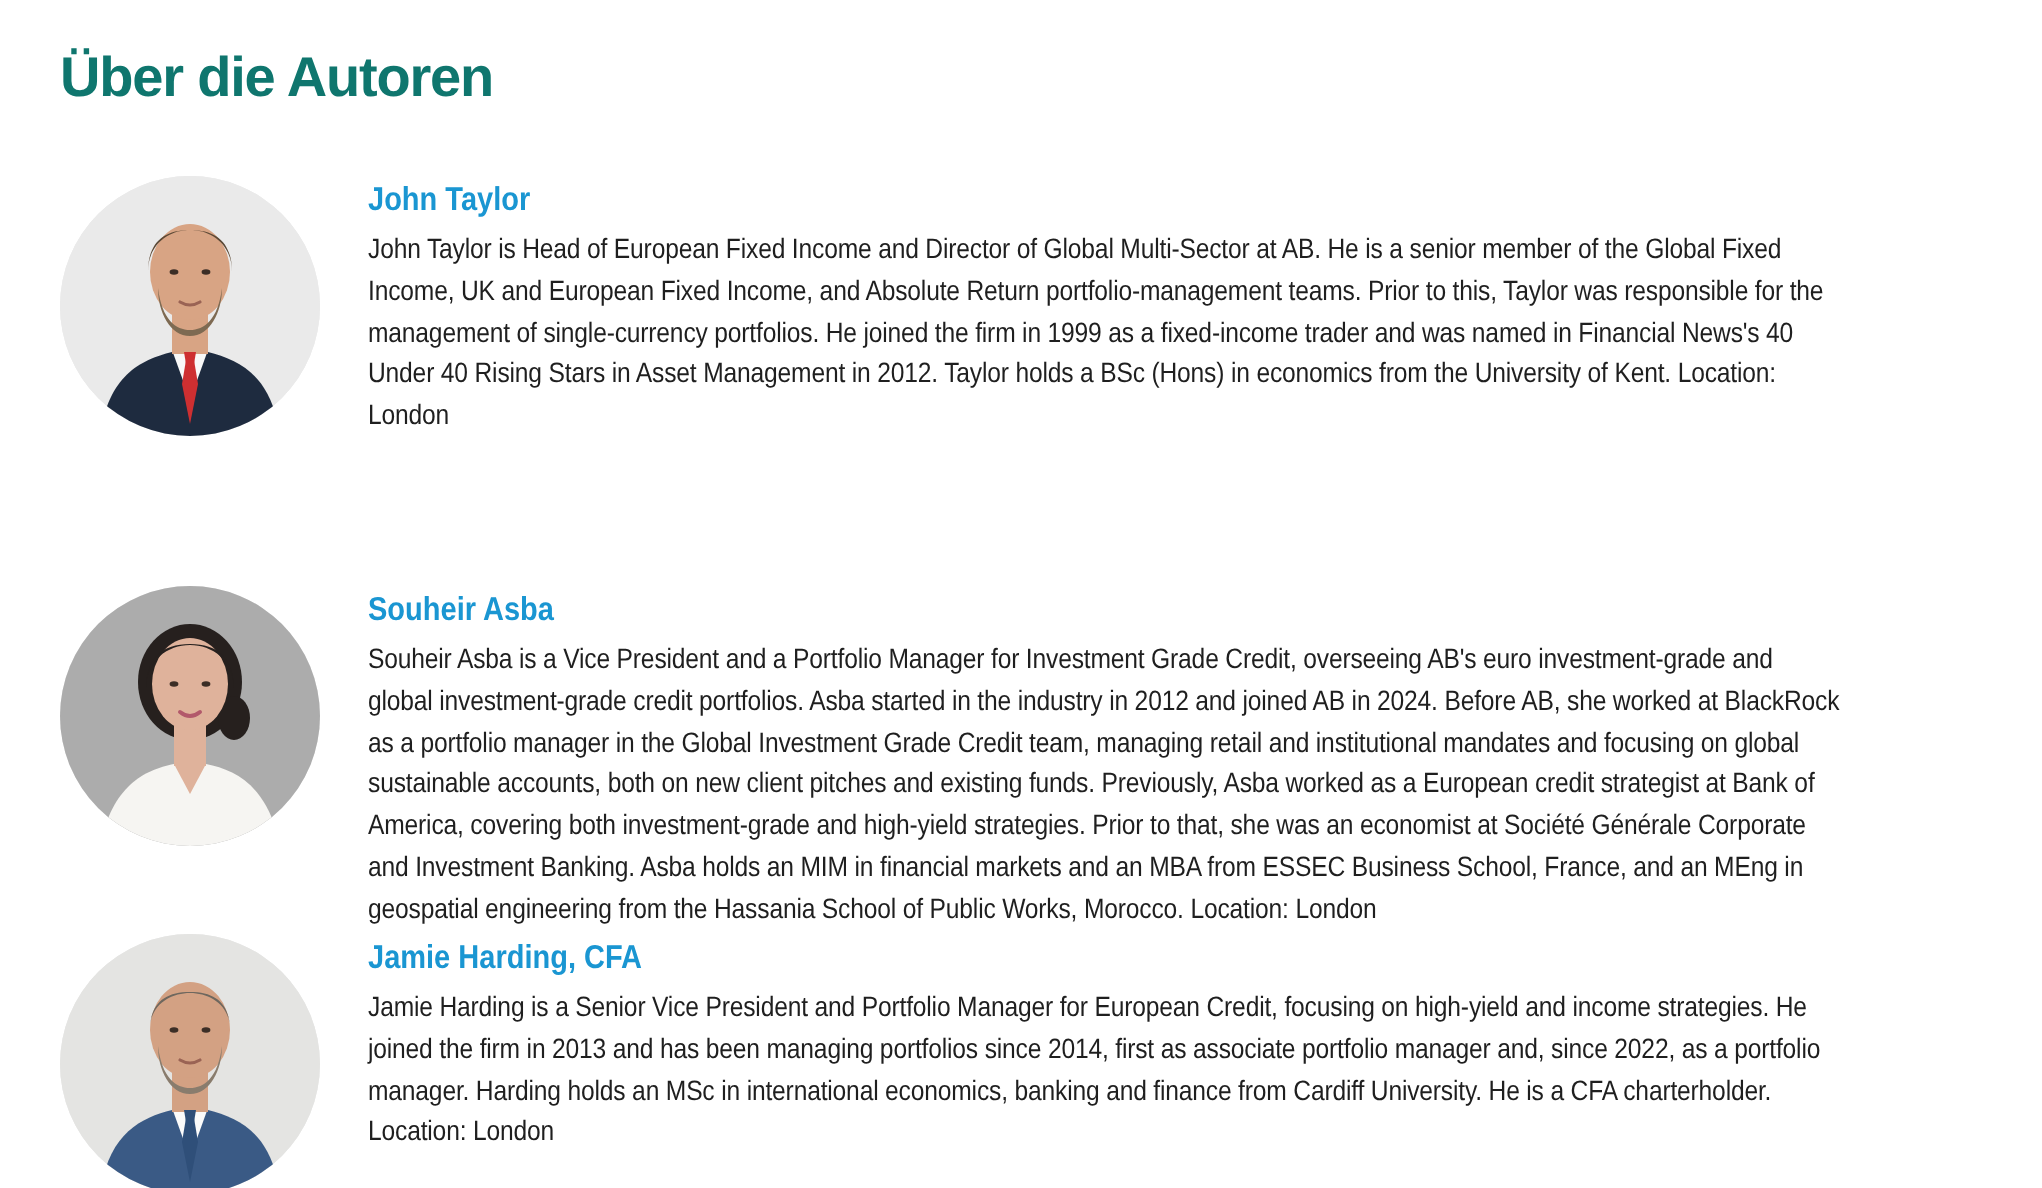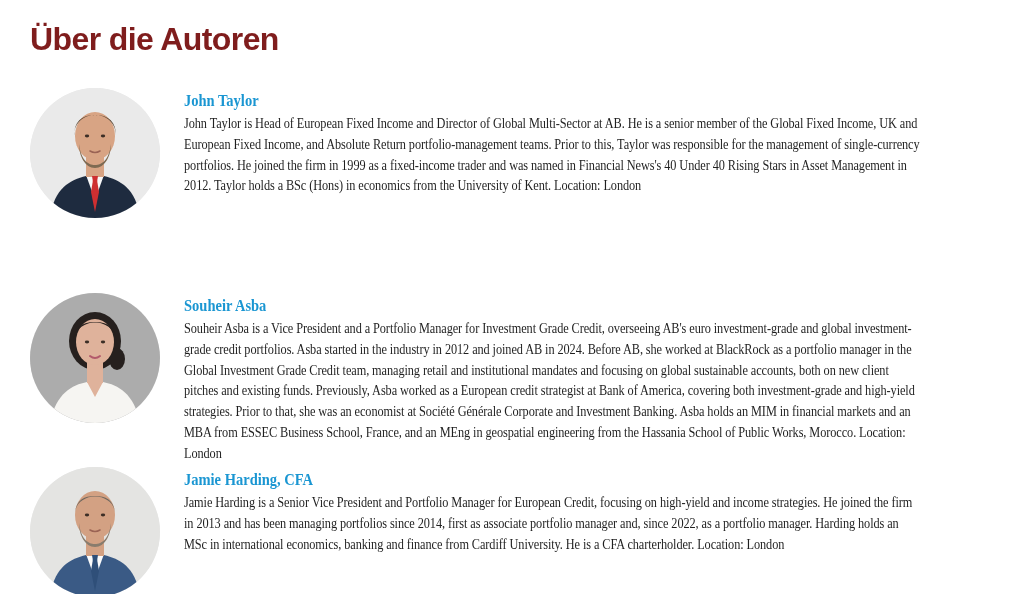--- a/index.html
+++ b/index.html
@@ -13,30 +13,29 @@
   }
   .page {
     box-sizing: border-box;
     width: 1021px;
     height: 594px;
     padding: 22px 0 0 30px;
     background: #ffffff;
   }
   .page-title {
     margin: 0 0 32px 0;
-    font-size: 32px;
+    font-size: 28px;
     line-height: 34px;
     font-weight: bold;
-    color: #7f1d1d;
+    color: #0f766e;
     letter-spacing: -0.6px;
   }
   .author-row {
     display: flex;
     align-items: flex-start;
-    font-family: Liberation Serif, serif;
   }
   .author-row.row-1 { min-height: 165px; }
   .author-row.row-2 { min-height: 174px; margin-top: 40px; }
   .photo {
     width: 130px;
     height: 130px;
     border-radius: 50%;
     overflow: hidden;
     flex: none;
     background: #e9e9e9;

